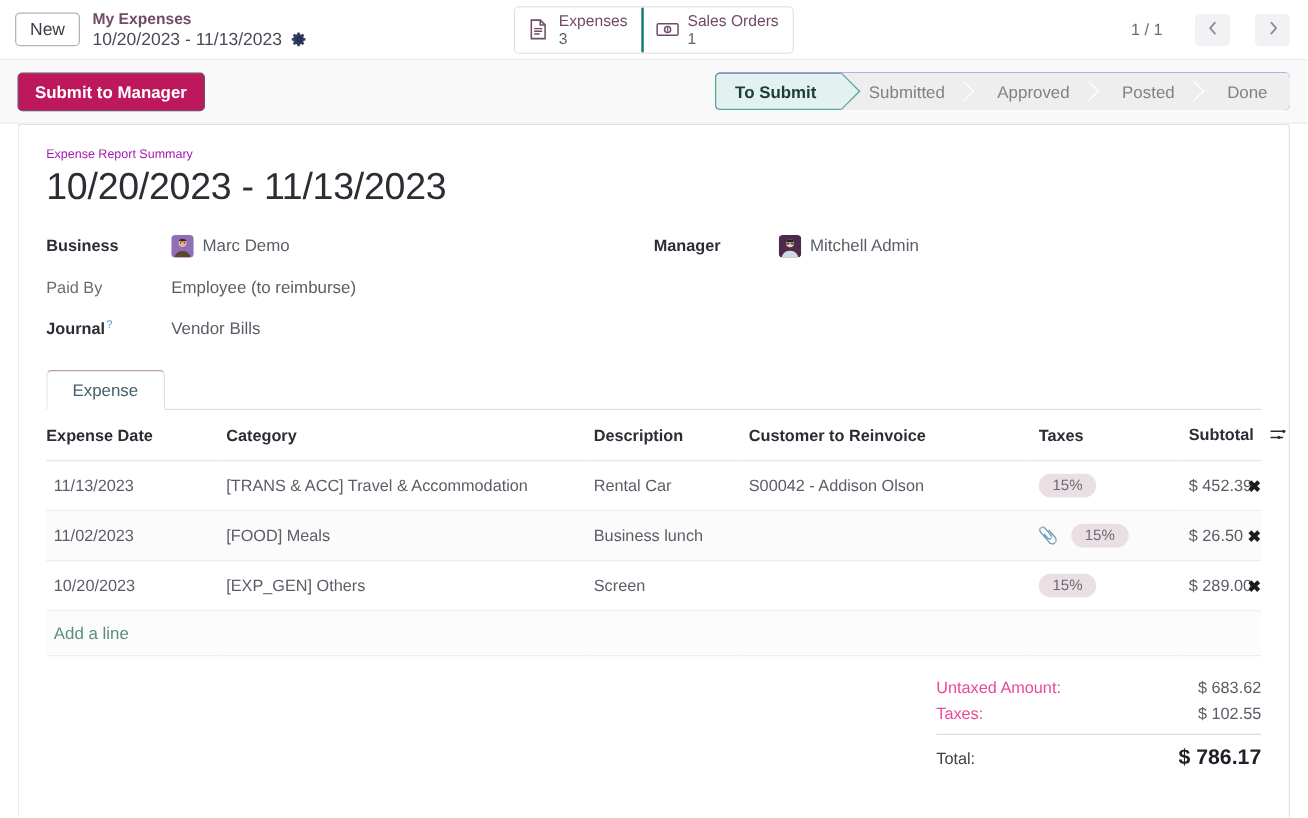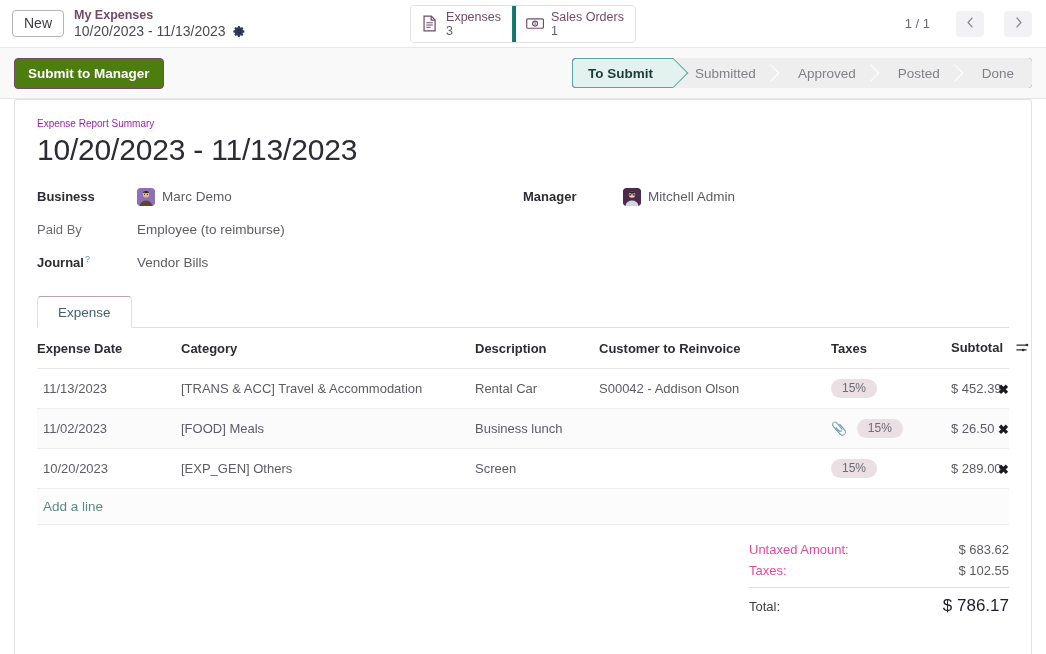--- a/index.html
+++ b/index.html
@@ -65,21 +65,21 @@
     overflow: hidden;
     background: #fff;
   }
   .stat-button {
     display: flex;
     align-items: center;
     gap: 7px;
     padding: 4px 11px 4px 9px;
     cursor: pointer;
     background: #fff;
-    border-right: 4px solid #0f766e;
+    border-right: 2px solid #0f766e;
   }
   .stat-button:last-child { border-right: none; justify-content: space-between; }
   .stat-icon { width: 19px; height: 19px; flex: none; color: #714b67; }
   .stat-text { display: flex; flex-direction: column; line-height: 14px; }
   .stat-label { color: #714b67; font-size: 12.5px; }
   .stat-value { color: #62626e; font-size: 12.5px; }
 
   
   .pager {
     position: absolute;
@@ -105,21 +105,21 @@
   .status-bar {
     height: 52px;
     background: #f9f9f9;
     border-top: 1px solid #e7e7e9;
     border-bottom: 1px solid #e7e7e9;
     display: flex;
     align-items: center;
     padding: 0 14px;
   }
   .btn-primary {
-    background: #4d7c0f;
+    background: #be185d;
     color: #fff;
     border: 1px solid #714b67;
     border-radius: 4px;
     font-size: 13.5px;
     font-weight: bold;
     padding: 6px 13px;
     line-height: 17px;
     cursor: pointer;
     font-family: "Liberation Sans", sans-serif;
   }
@@ -373,21 +373,21 @@
   .totals-row .t-value { color: #5c5c66; min-width: 84px; text-align: right; }
   .totals-row.grand {
     border-top: 1px solid #dedee1;
     margin-top: 6px;
     padding-top: 8px;
   }
   .totals-row.grand .t-label { color: #404040; font-size: 13px; }
   .totals-row.grand .t-value {
     font-size: 17px;
     color: #1f1f28;
-    font-weight: normal;
+    font-weight: bold;
   }
 </style>
 </head>
 <body>
 
 <div class="control-panel">
 
   <button class="btn-new">New</button>
 
   <div class="breadcrumb-wrap">

